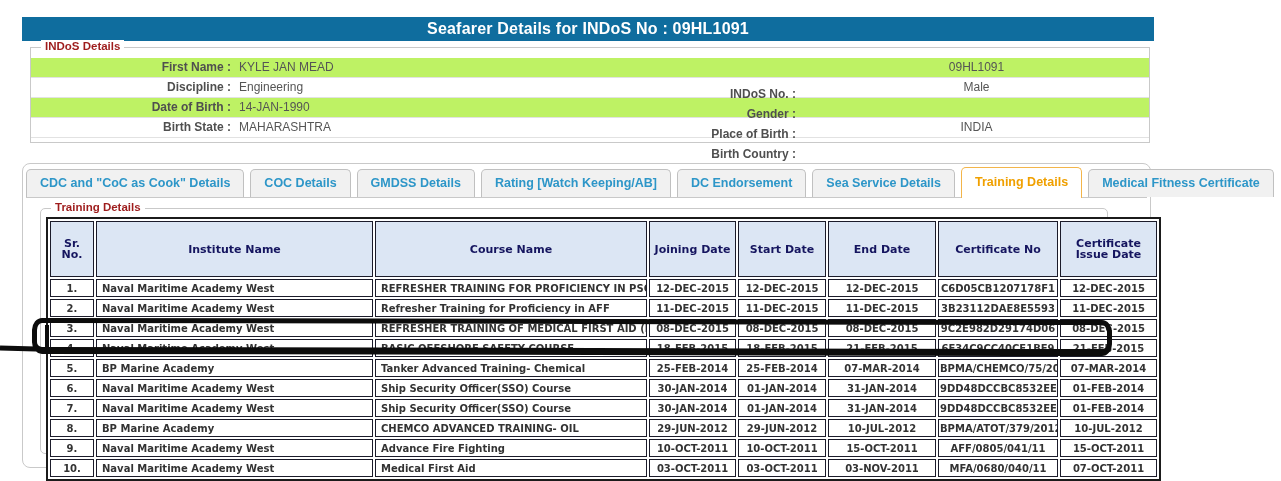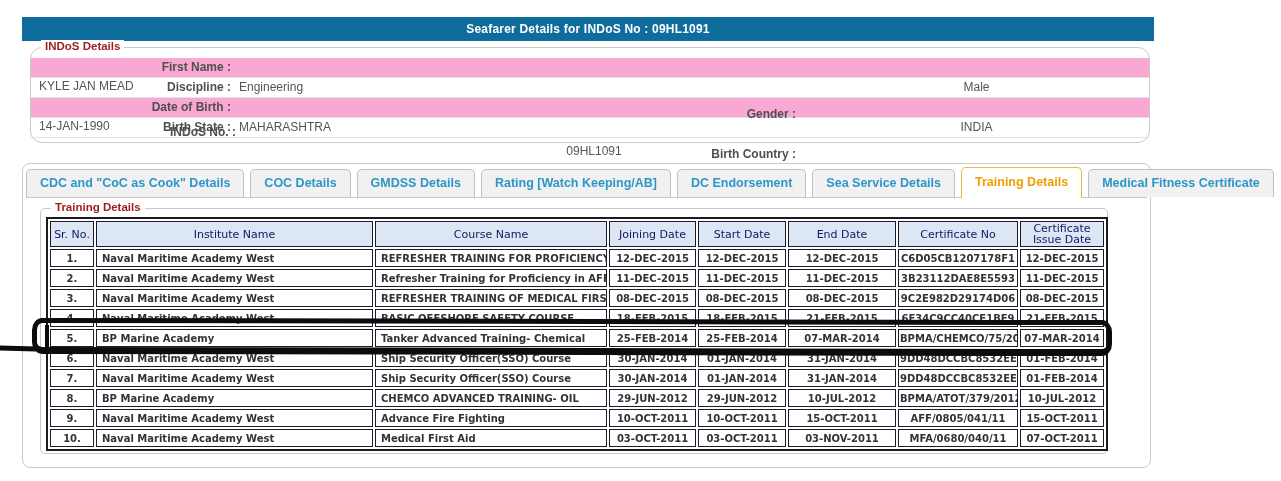--- a/index.html
+++ b/index.html
@@ -2,33 +2,33 @@
 <html><head>
 <meta charset="utf-8">
 <style>
   * { margin:0; padding:0; box-sizing:border-box; }
   html,body { background:#fff; }
   body { font-family:"Liberation Sans", sans-serif; }
   #page { position:relative; width:1281px; height:481px; background:#fff; overflow:hidden; }
 
   
   .titlebar { position:absolute; left:22px; top:17px; width:1132px; height:24px;
-    background:#0f6d9e; color:#fff; font-size:12px; font-weight:bold;
+    background:#0f6d9e; color:#fff; font-size:16px; font-weight:bold;
     text-align:center; line-height:24px; letter-spacing:.2px; }
 
   
-  .fbox { position:absolute; border:1px solid #c9c9c9; border-radius:12px; background:#fff; }
+  .fbox { position:absolute; border:1px solid #c9c9c9; border-radius:0; background:#fff; }
   .flegend { position:absolute; top:-8px; left:10px; background:#fff; padding:0 4px;
     font-size:11.5px; font-weight:bold; color:#9e1c1c; }
 
   
   #indos-box { left:30px; top:47px; width:1120px; height:96px; }
   #indos-rows { margin-top:10px; }
   .irow { display:flex; height:20px; line-height:19px; border-bottom:1px solid #e2e2e2; font-size:12px; color:#555; }
-  .irow.alt { background:#f9a8d4;flex-direction:column; }
+  .irow.alt { background:#bef264; }
   .ilabel { font-weight:bold; color:#4f4f4f; text-align:right; }
   .ilabel.l { width:200px; }
   .ivalue.l { width:360px; padding-left:8px; }
   .ilabel.r { width:205px;margin-top:27px; }
   .ivalue.r { flex:1; padding-left:8px;text-align:center; }
 
   
   #panel { left:22px; top:163px; width:1129px; height:305px; border-radius:8px; }
   #tabstrip { position:absolute; left:26px; top:167px; width:1121px; height:31px;
     display:flex; align-items:flex-end; gap:6px; border-bottom:1px solid #c8c8c8; }
@@ -37,26 +37,26 @@
     font-size:12.5px; font-weight:bold; color:#2d96c8; white-space:nowrap; cursor:pointer; }
   .tab.active { background:#fff; color:#f0a000; border-color:#f3b54a; height:31px;
     line-height:29px; position:relative; margin-bottom:-1px; }
 
   
   #training-box { left:40px; top:208px; width:1068px; height:246px; border-radius:5px; }
   table { border-collapse:separate; border-spacing:2px; margin:8px 0 0 5px;
     width:1056px; background:#fff; border:2px solid #1b1b1b;
     font-family:"DejaVu Sans", sans-serif; table-layout:fixed; }
   th { border:1.5px solid #1b1b2a; background:#dce6f4; color:#15155f;
-    font-size:11px; line-height:11px; font-weight:normal; padding:1px 2px; text-align:center; }
+    font-size:11px; line-height:11px; font-weight:bold; padding:16px 2px; text-align:center; }
   td { border:1.5px solid #1b1b2a; font-size:10px; line-height:15px; height:18px;
     font-weight:bold; color:#333; padding:0 5px; overflow:hidden; white-space:nowrap; }
   td.c { text-align:center; padding:0 1px; }
-  .w-sr{width:44px} .w-inst{width:277px} .w-course{width:232px} .w-join{width:87px}
-  .w-start{width:88px} .w-end{width:108px} .w-cert{width:120px} .w-issue{width:84px}
+  .w-sr{width:44px} .w-inst{width:277px} .w-course{width:272px} .w-join{width:87px}
+  .w-start{width:88px} .w-end{width:108px} .w-cert{width:120px} .w-issue{width:97px}
 
   
   #ann-rect { position:absolute; left:32px; top:319px; width:1080px; height:36px;
     border:5px solid #0c0c0c; border-bottom-width:7px; border-radius:10px/12px;
     transform:rotate(.12deg); pointer-events:none; }
   #ann-inner { position:absolute; left:45px; top:325px; width:4px; height:23px; background:#0c0c0c; }
   #ann-tail { position:absolute; left:0; top:346px; width:36px; height:5px;
     background:#0c0c0c; transform:rotate(1.2deg); }
 </style>
 </head>

